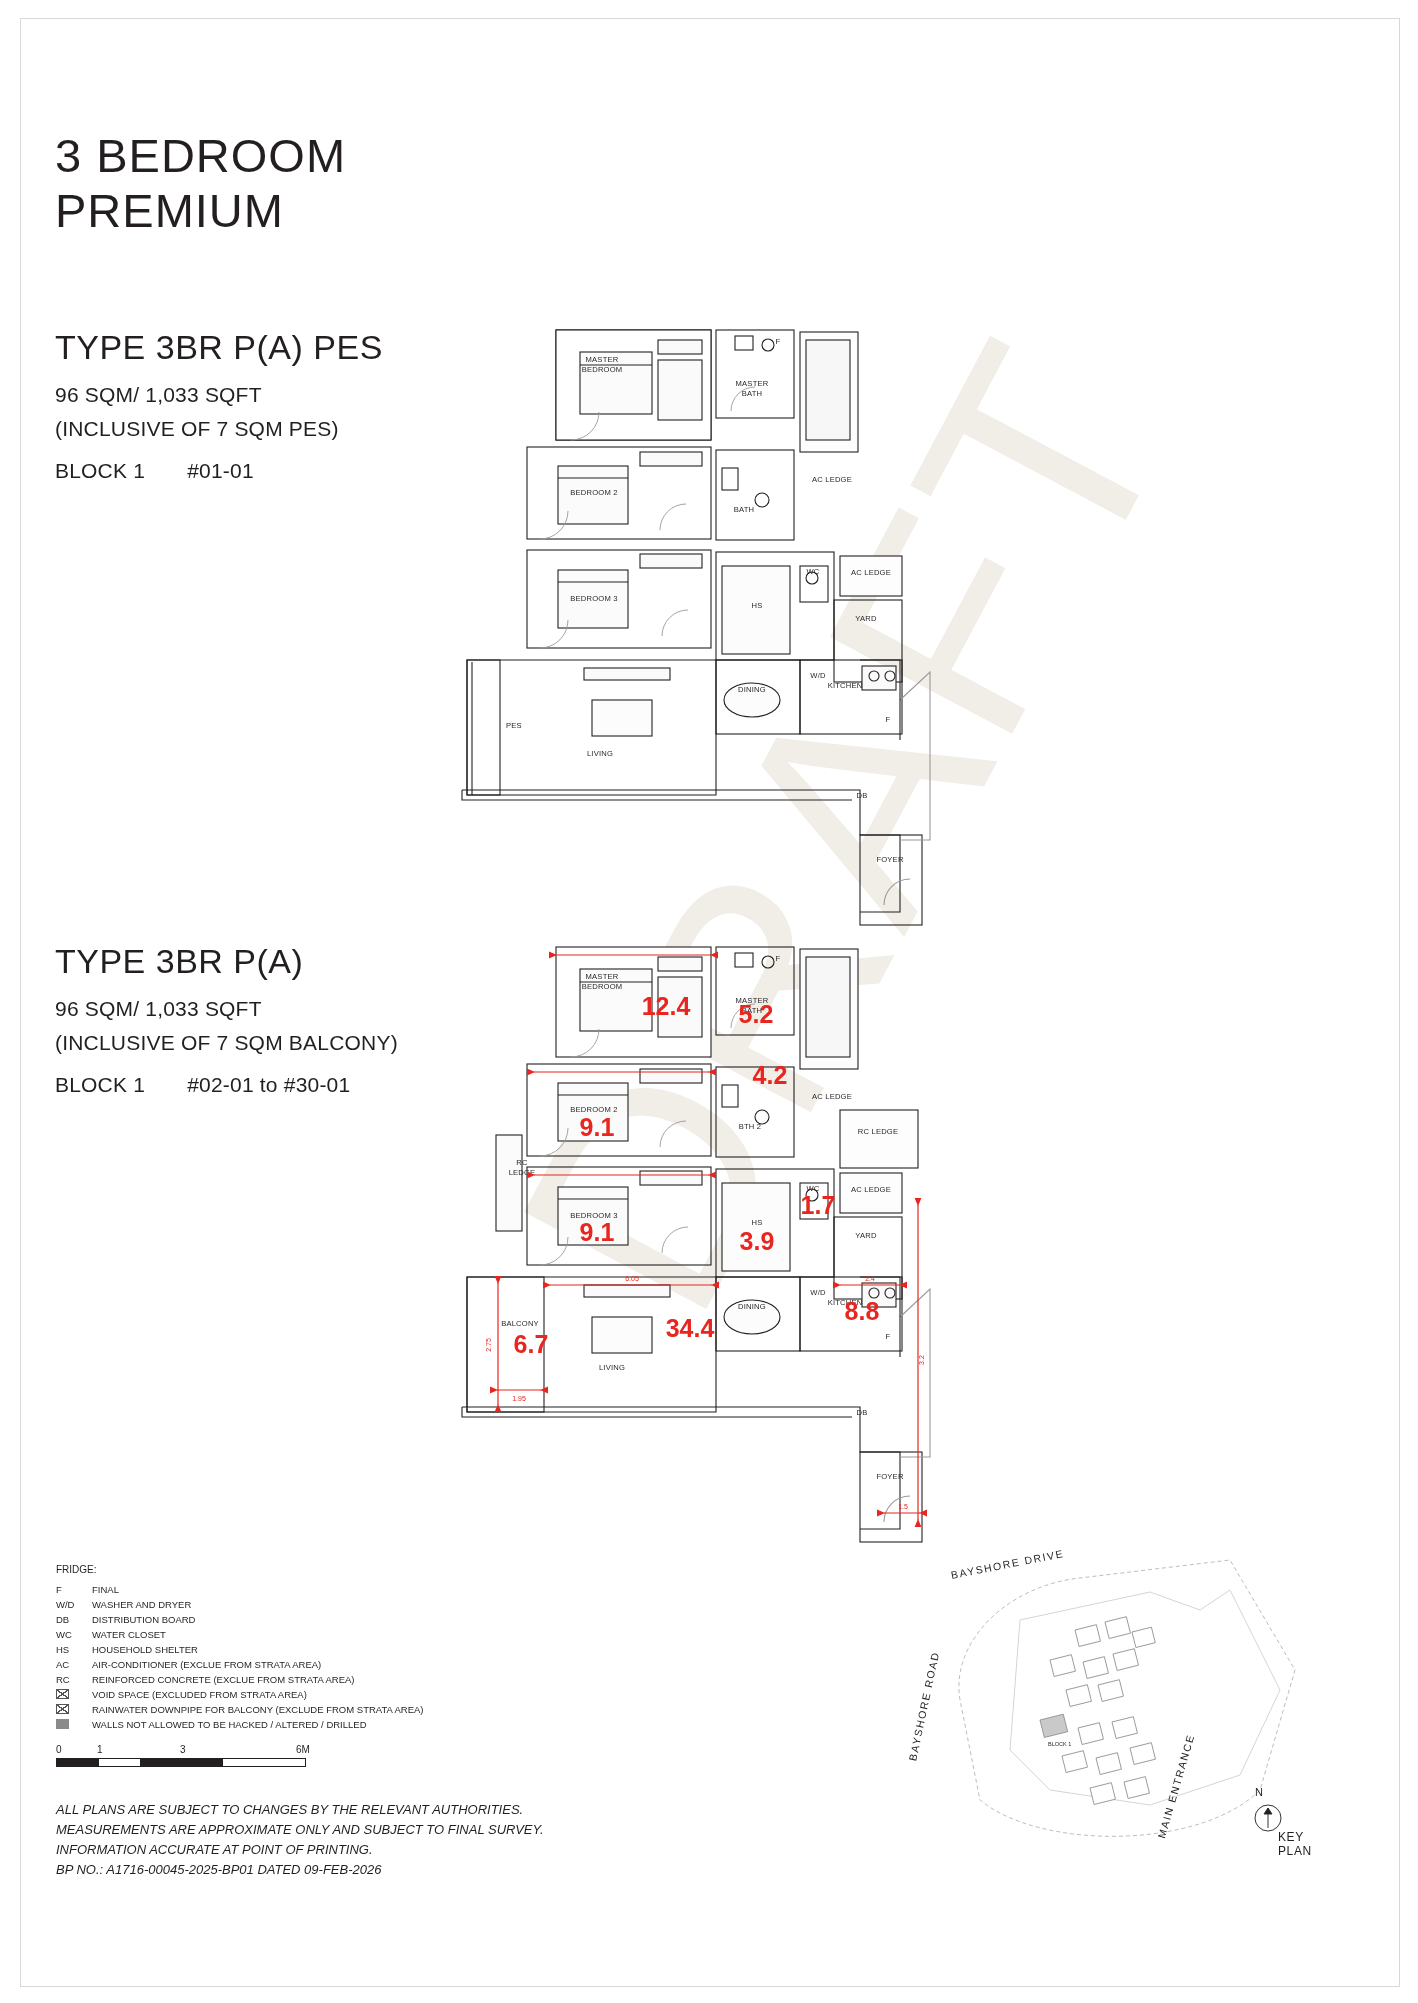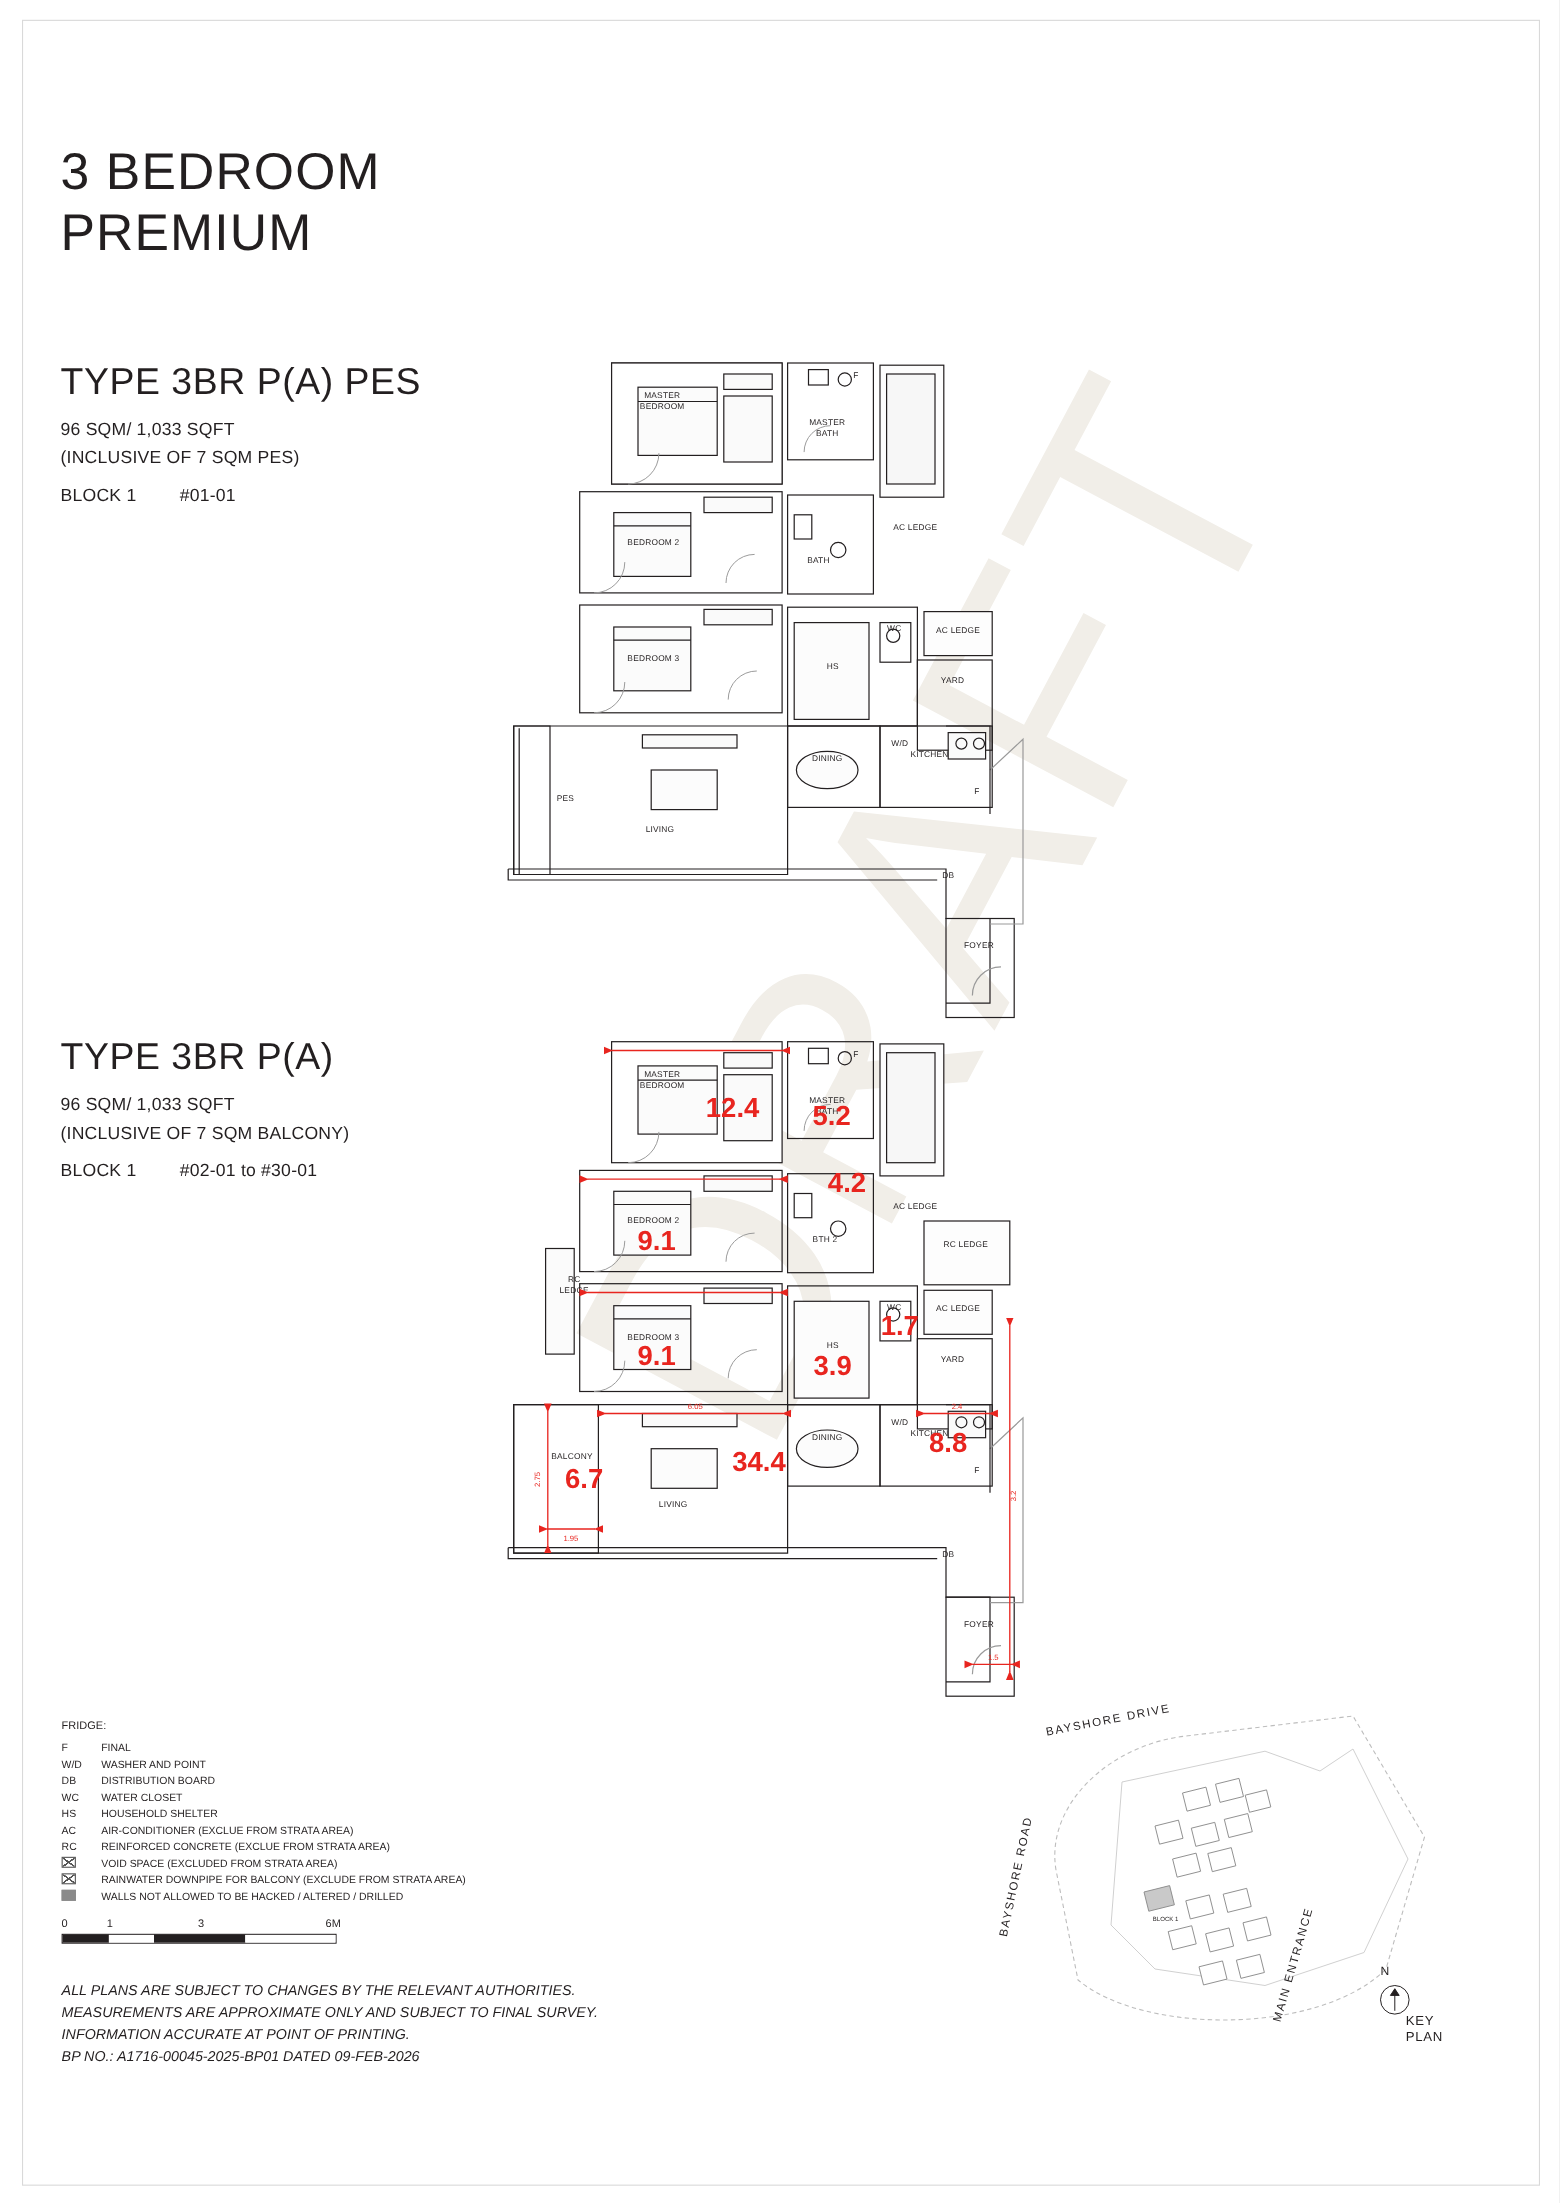--- a/index.html
+++ b/index.html
@@ -8,21 +8,21 @@
   .frame{position:absolute;left:20px;top:18px;width:1378px;height:1967px;border:1px solid #d9d9d9;}
   
   .watermark{position:absolute;left:600px;top:690px;width:700px;height:760px;
     font-size:300px;color:#f1eee8;font-weight:400;letter-spacing:6px;
     transform:rotate(-62deg);transform-origin:center center;white-space:nowrap;
     font-family:"Liberation Sans", sans-serif;pointer-events:none;}
   
   .main-title{position:absolute;left:55px;top:128px;font-size:47px;color:#231f20;letter-spacing:1px;line-height:1.18;font-weight:400;}
   .type-block{position:absolute;color:#231f20;}
   .type-name{font-size:34px;letter-spacing:.5px;margin-bottom:11px;}
-  .type-line{font-size:16px;letter-spacing:.2px;line-height:1.62;}
+  .type-line{font-size:21px;letter-spacing:.2px;line-height:1.62;}
   .type-block.b1{left:55px;top:328px;}
   .type-block.b2{left:55px;top:930px;margin-top:12px;}
   
   .legend{position:absolute;left:56px;top:1562px;font-size:9.5px;color:#231f20;line-height:1.58;}
   .legend .lt{font-size:10px;margin-bottom:4px;}
   .legend-row{display:flex;}
   .legend-row .k{width:36px;flex:none;}
   .legend-row .v{flex:1;}
   .sw{display:inline-block;width:11px;height:8px;border:1px solid #555;position:relative;top:1px;}
   .sw.void:after,.sw.void:before{content:"";position:absolute;left:0;top:0;width:100%;height:100%;}
@@ -303,21 +303,21 @@
   </svg>
 
   <div class="legend">
     <div class="lt">FRIDGE:</div>
     <div class="legend-row">
         <div class="k">F</div>
         <div class="v">FINAL</div>
       </div>
     <div class="legend-row">
         <div class="k">W/D</div>
-        <div class="v">WASHER AND POINT</div>
+        <div class="v">WASHER AND DRYER</div>
       </div>
     <div class="legend-row">
         <div class="k">DB</div>
         <div class="v">DISTRIBUTION BOARD</div>
       </div>
     <div class="legend-row">
         <div class="k">WC</div>
         <div class="v">WATER CLOSET</div>
       </div>
     <div class="legend-row">

